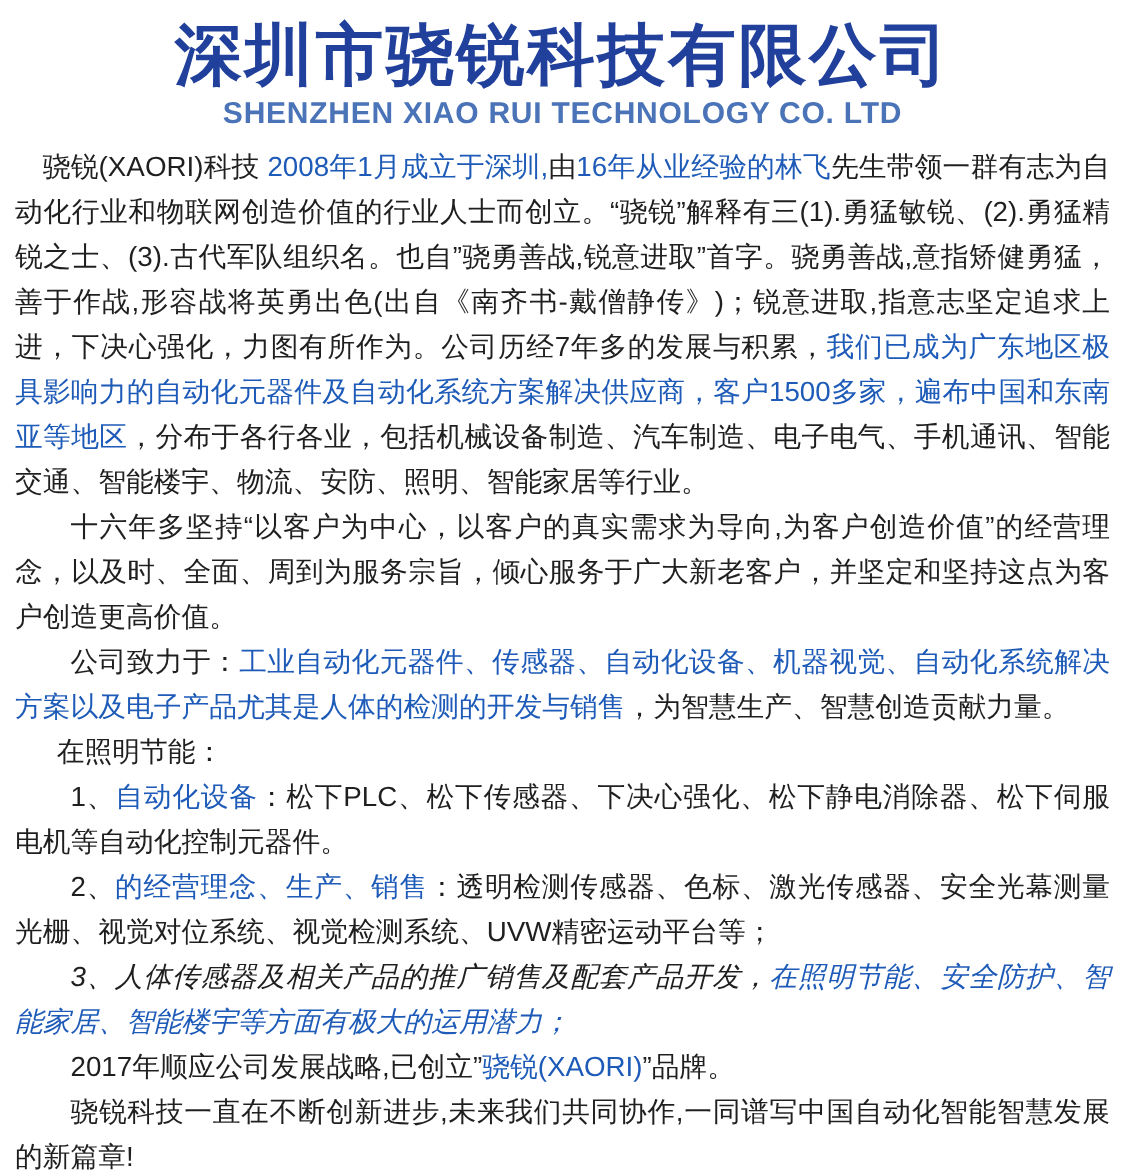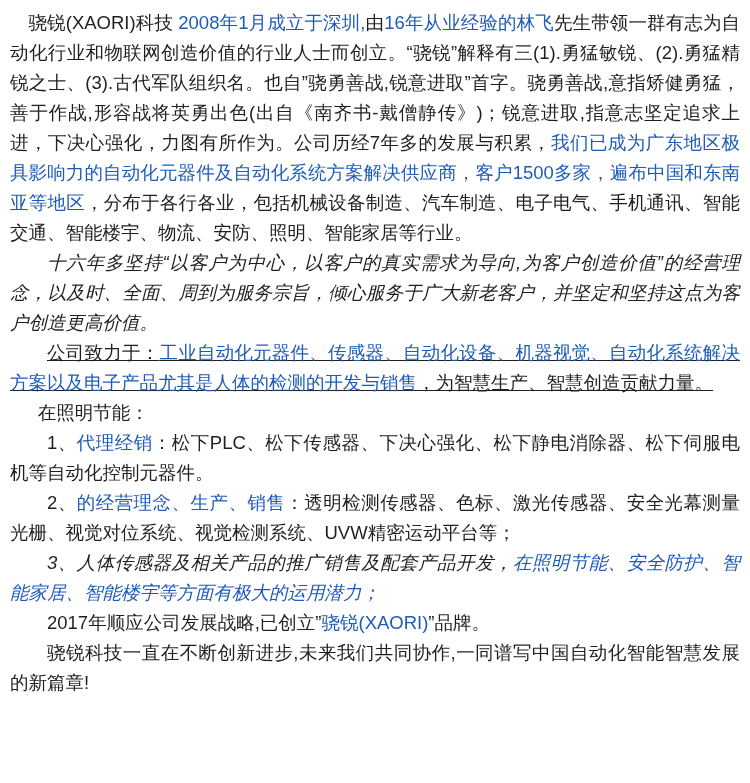--- a/index.html
+++ b/index.html
@@ -41,24 +41,28 @@
     letter-spacing:0;
   }
   .content p{margin:0;}
   .run-black{color:var(--body-color);}
   .run-blue{color:var(--accent-color);margin-top:28px;}
 </style>
 </head>
 <body>
 
 <div class="page">
+  <div class="header">
+    <h1 class="page-title">深圳市骁锐科技有限公司</h1>
+    <div class="page-subtitle">SHENZHEN XIAO RUI TECHNOLOGY CO. LTD</div>
+  </div>
   <div class="content" id="content">
       <p style="text-indent: 1em;"><span class="run-black">骁锐(XAORI)科技 </span><span class="run-blue">2008年1月成立于深圳,</span><span class="run-black">由</span><span class="run-blue">16年从业经验的林飞</span><span class="run-black">先生带领一群有志为自动化行业和物联网创造价值的行业人士而创立。“骁锐”解释有三(1).勇猛敏锐、(2).勇猛精锐之士、(3).古代军队组织名。也自”骁勇善战,锐意进取”首字。骁勇善战,意指矫健勇猛，善于作战,形容战将英勇出色(出自《南齐书-戴僧静传》)；锐意进取,指意志坚定追求上进，下决心强化，力图有所作为。公司历经7年多的发展与积累，</span><span class="run-blue">我们已成为广东地区极具影响力的自动化元器件及自动化系统方案解决供应商，客户1500多家，遍布中国和东南亚等地区</span><span class="run-black">，分布于各行各业，包括机械设备制造、汽车制造、电子电气、手机通讯、智能交通、智能楼宇、物流、安防、照明、智能家居等行业。</span></p>
-      <p style="text-indent: 2em; font-style: italic;"><span class="run-black">十六年多坚持“以客户为中心，以客户的真实需求为导向,为客户创造价值”的经营理念，以及时、全面、周到为服务宗旨，倾心服务于广大新老客户，并坚定和坚持这点为客户创造更高价值。</span></p>
-      <p style="text-indent: 2em; text-decoration: underline;"><span class="run-black">公司致力于：</span><span class="run-blue">工业自动化元器件、传感器、自动化设备、机器视觉、自动化系统解决方案以及电子产品尤其是人体的检测的开发与销售</span><span class="run-black">，为智慧生产、智慧创造贡献力量。</span></p>
+      <p style="text-indent: 2em;"><span class="run-black">十六年多坚持“以客户为中心，以客户的真实需求为导向,为客户创造价值”的经营理念，以及时、全面、周到为服务宗旨，倾心服务于广大新老客户，并坚定和坚持这点为客户创造更高价值。</span></p>
+      <p style="text-indent: 2em;"><span class="run-black">公司致力于：</span><span class="run-blue">工业自动化元器件、传感器、自动化设备、机器视觉、自动化系统解决方案以及电子产品尤其是人体的检测的开发与销售</span><span class="run-black">，为智慧生产、智慧创造贡献力量。</span></p>
       <p style="text-indent: 1.5em;"><span class="run-black">在照明节能：</span></p>
-      <p style="text-indent: 2em;"><span class="run-black">1、</span><span class="run-blue">代理经销</span><span class="run-black">：松下PLC、松下传感器、下决心强化、松下静电消除器、松下伺服电机等自动化控制元器件。</span></p>
+      <p style="text-indent: 2em;"><span class="run-black">1、</span><span class="run-blue">自动化设备</span><span class="run-black">：松下PLC、松下传感器、下决心强化、松下静电消除器、松下伺服电机等自动化控制元器件。</span></p>
       <p style="text-indent: 2em;"><span class="run-black">2、</span><span class="run-blue">的经营理念、生产、销售</span><span class="run-black">：透明检测传感器、色标、激光传感器、安全光幕测量光栅、视觉对位系统、视觉检测系统、UVW精密运动平台等；</span></p>
       <p style="text-indent: 2em; font-style: italic;"><span class="run-black">3、人体传感器及相关产品的推广销售及配套产品开发，</span><span class="run-blue">在照明节能、安全防护、智能家居、智能楼宇等方面有极大的运用潜力；</span></p>
       <p style="text-indent: 2em;"><span class="run-black">2017年顺应公司发展战略,已创立”</span><span class="run-blue">骁锐(XAORI)</span><span class="run-black">”品牌。</span></p>
       <p style="text-indent: 2em;"><span class="run-black">骁锐科技一直在不断创新进步,未来我们共同协作,一同谱写中国自动化智能智慧发展的新篇章!</span></p>
     </div>
 </div>
 
 </body></html>

